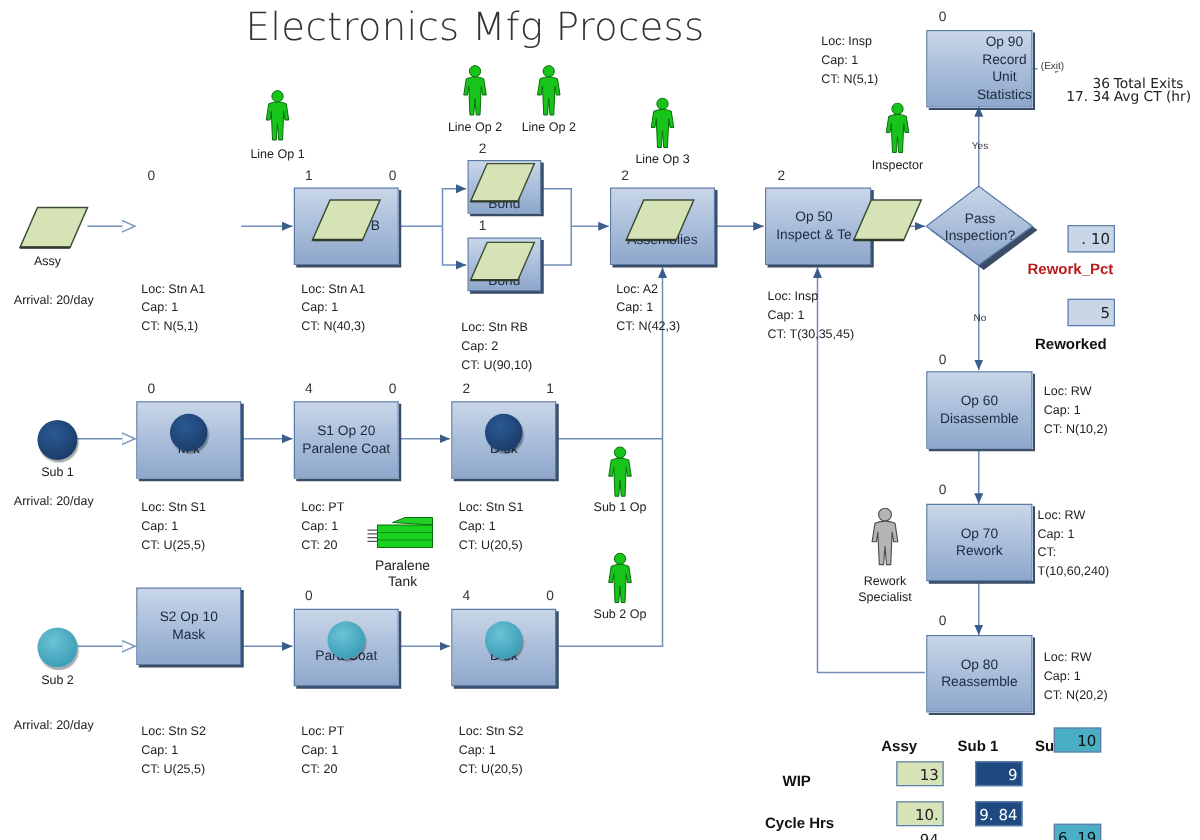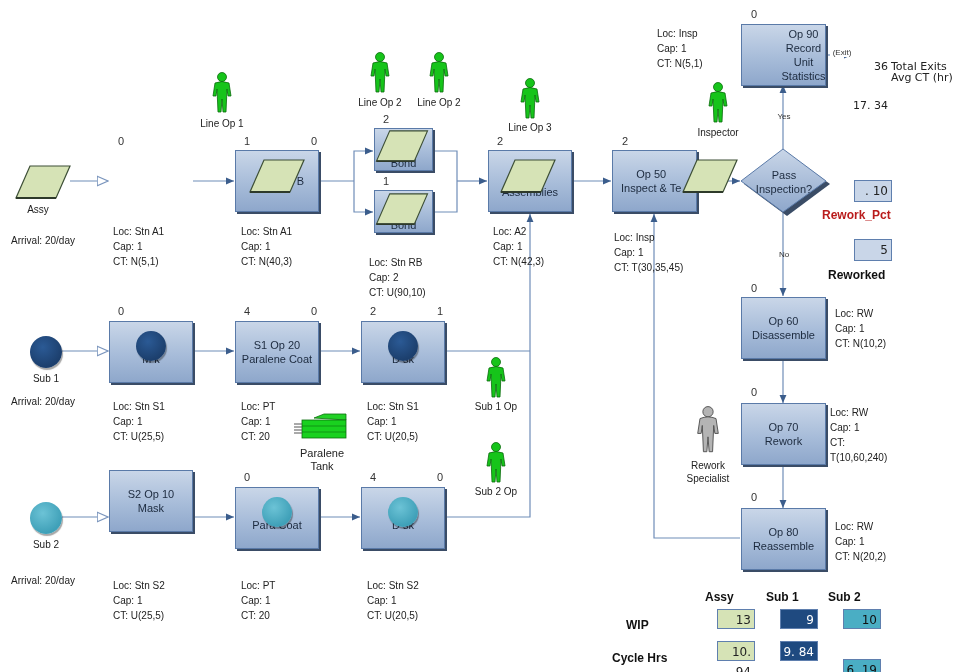--- a/index.html
+++ b/index.html
@@ -68,20 +68,21 @@
       <line x1="319" y1="351" x2="360" y2="351" marker-end="url(#arr)"></line>
       <polyline points="445,351 530,351"></polyline>
 
       <line x1="62" y1="517" x2="108" y2="517" marker-end="url(#arrOpen)"></line>
       <line x1="193" y1="517" x2="234" y2="517" marker-end="url(#arr)"></line>
       <line x1="319" y1="517" x2="360" y2="517" marker-end="url(#arr)"></line>
       <polyline points="445,517 530,517 530,214" marker-end="url(#arr)"></polyline>
     </g>
   </svg>
 
+  <div class="title">Electronics Mfg Process</div>
 
   <svg class="person" style="left:210px;top:72px;" viewBox="0 0 24 42">
       <g class="pfill">
         <circle cx="12" cy="5" r="4.5"></circle>
         <path d="M5,11 Q12,8 19,11 L21,24 L18,24 L17,17 L16,40 L13,40 L12,27 L11,40 L8,40 L7,17 L6,24 L3,24 Z"></path>
       </g>
     </svg>
   <div class="lbl" style="left:190px;top:118px;width:64px;">Line Op 1</div>
 
   <svg class="person" style="left:368px;top:52px;" viewBox="0 0 24 42">
@@ -241,21 +242,21 @@
   <div class="box" style="left:741px;top:24px;width:85px;height:62px;padding-left:40px;">
       <span>Op 90 Record
 Unit Statistics</span>
     </div>
   <div class="info" style="left:657px;top:26px;">Loc: Insp
 Cap: 1
 CT: N(5,1)</div>
   <div class="lbl small" style="left:830px;top:48px;width:24px;background:#fff;">(Exit)</div>
   <div class="exit-text" style="left:830px;top:61px;width:58px;">36</div>
   <div class="exit-text" style="left:891px;top:61px;text-align:left;">Total Exits</div>
-  <div class="exit-text" style="left:830px;top:72px;width:58px;margin-top:28px;">17. 34</div>
+  <div class="exit-text" style="left:830px;top:72px;width:58px;">17. 34</div>
   <div class="exit-text" style="left:891px;top:72px;text-align:left;">Avg CT (hr)</div>
 
   <div class="valbox" style="left:839px;top:180px;width:38px;height:22px;background:#c9d6e8;">. 10</div>
   <div class="metric-label red" style="left:822px;top:208px;">Rework_Pct</div>
   <div class="valbox" style="left:839px;top:239px;width:38px;height:22px;background:#c9d6e8;">5</div>
   <div class="metric-label" style="left:828px;top:268px;">Reworked</div>
 
   <div class="count" style="left:751px;top:282px;">0</div>
   <div class="box" style="left:741px;top:297px;width:85px;height:62px;">
       <span>Op 60
@@ -353,21 +354,21 @@
 Cap: 1
 CT: U(20,5)</div>
 
   <div class="metric-label" style="left:705px;top:590px;">Assy</div>
   <div class="metric-label" style="left:766px;top:590px;">Sub 1</div>
   <div class="metric-label" style="left:828px;top:590px;">Sub 2</div>
 
   <div class="metric-label" style="left:626px;top:618px;">WIP</div>
   <div class="valbox" style="left:702px;top:609px;width:38px;height:20px;background:#d6e3b6;color:#222;">13</div>
   <div class="valbox" style="left:765px;top:609px;width:38px;height:20px;background:#1f4a80;color:#fff;">9</div>
-  <div class="valbox" style="left:828px;top:609px;width:38px;height:20px;background:#4aaec4;color:#111;">10</div>
+  <div class="valbox" style="left:828px;top:582px;width:38px;height:20px;background:#4aaec4;color:#111;">10</div>
 
   <div class="metric-label" style="left:612px;top:651px;">Cycle Hrs</div>
   <div class="valbox" style="left:702px;top:641px;width:38px;height:20px;background:#d6e3b6;color:#222;">10. 94</div>
   <div class="valbox" style="left:765px;top:641px;width:38px;height:20px;background:#1f4a80;color:#fff;">9. 84</div>
   <div class="valbox" style="left:828px;top:659px;width:38px;height:20px;background:#4aaec4;color:#111;">6. 19</div>
 </div>
 
 <style>
   .pfill { fill:#16c41a; stroke:#0a6b0c; stroke-width:0.8; }
   .pgray { fill:#b4b4b4; stroke:#4e4e4e; stroke-width:0.8; }

